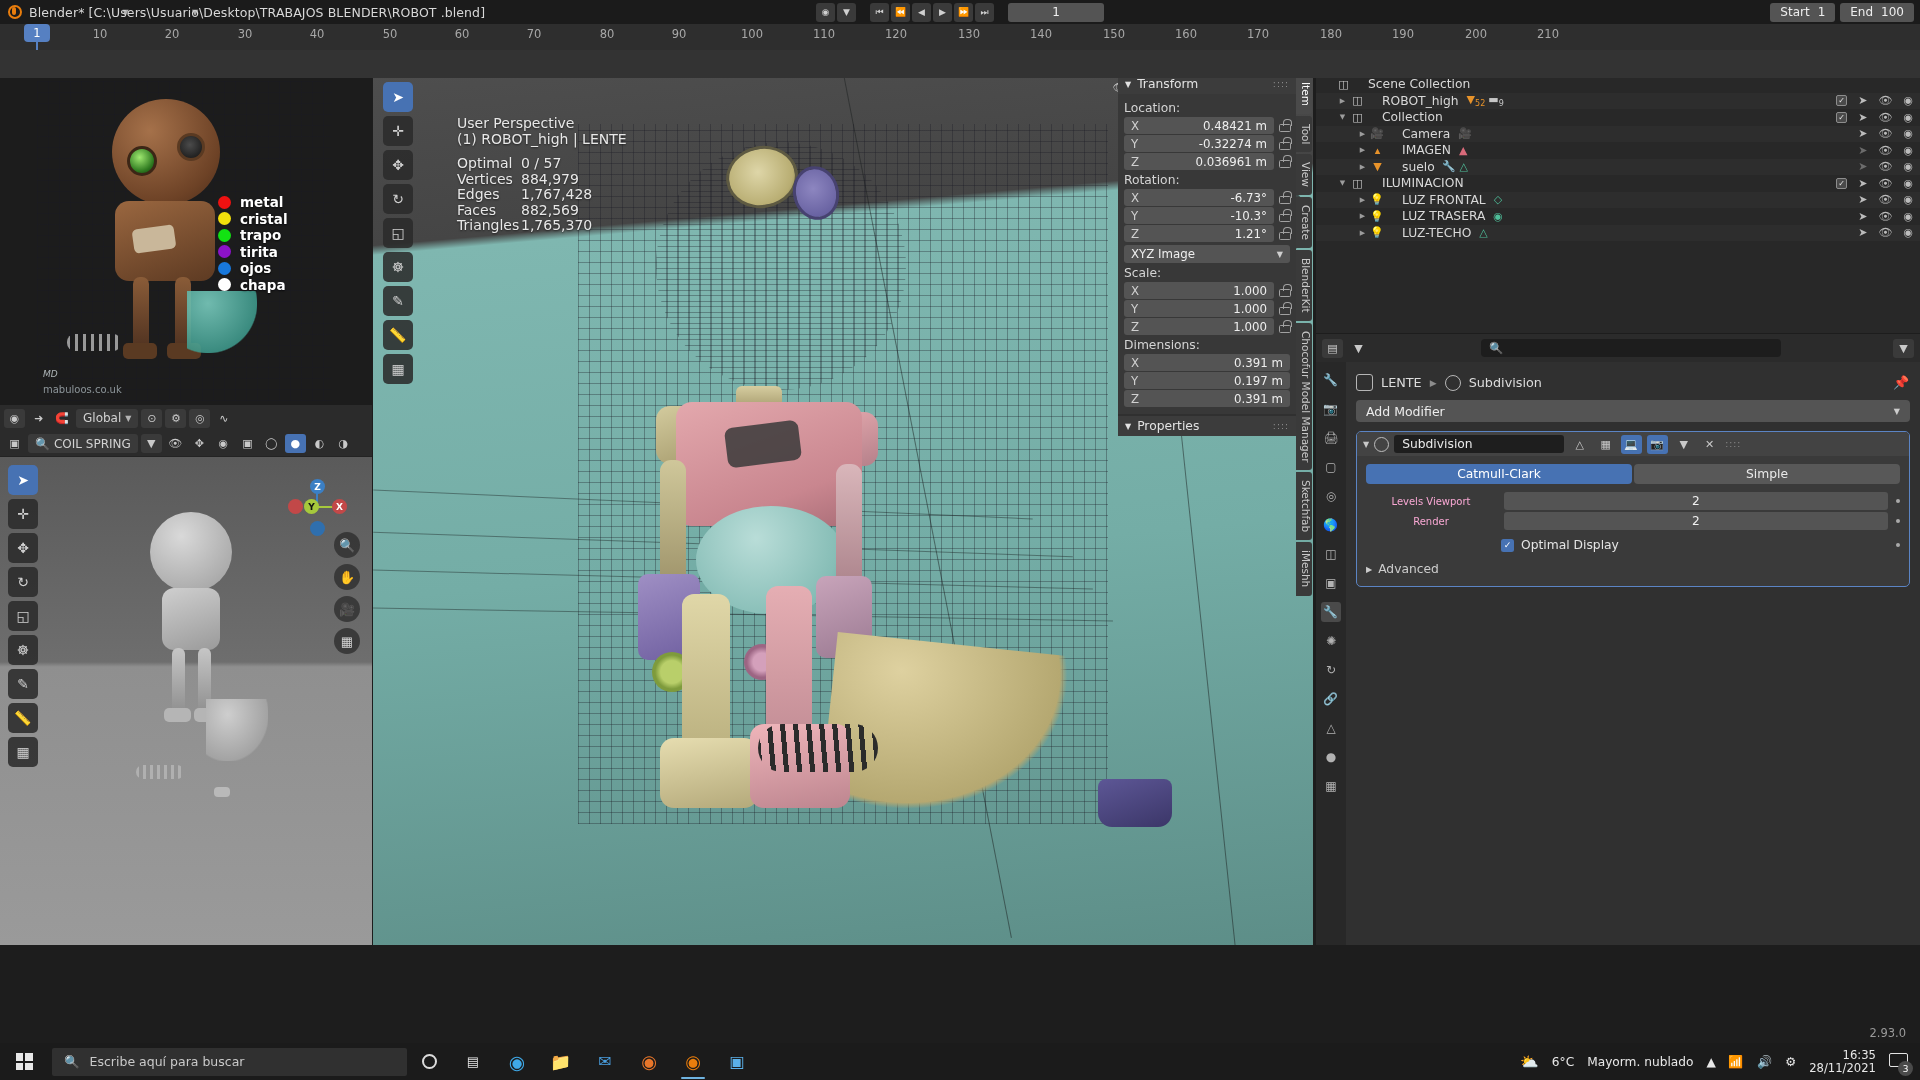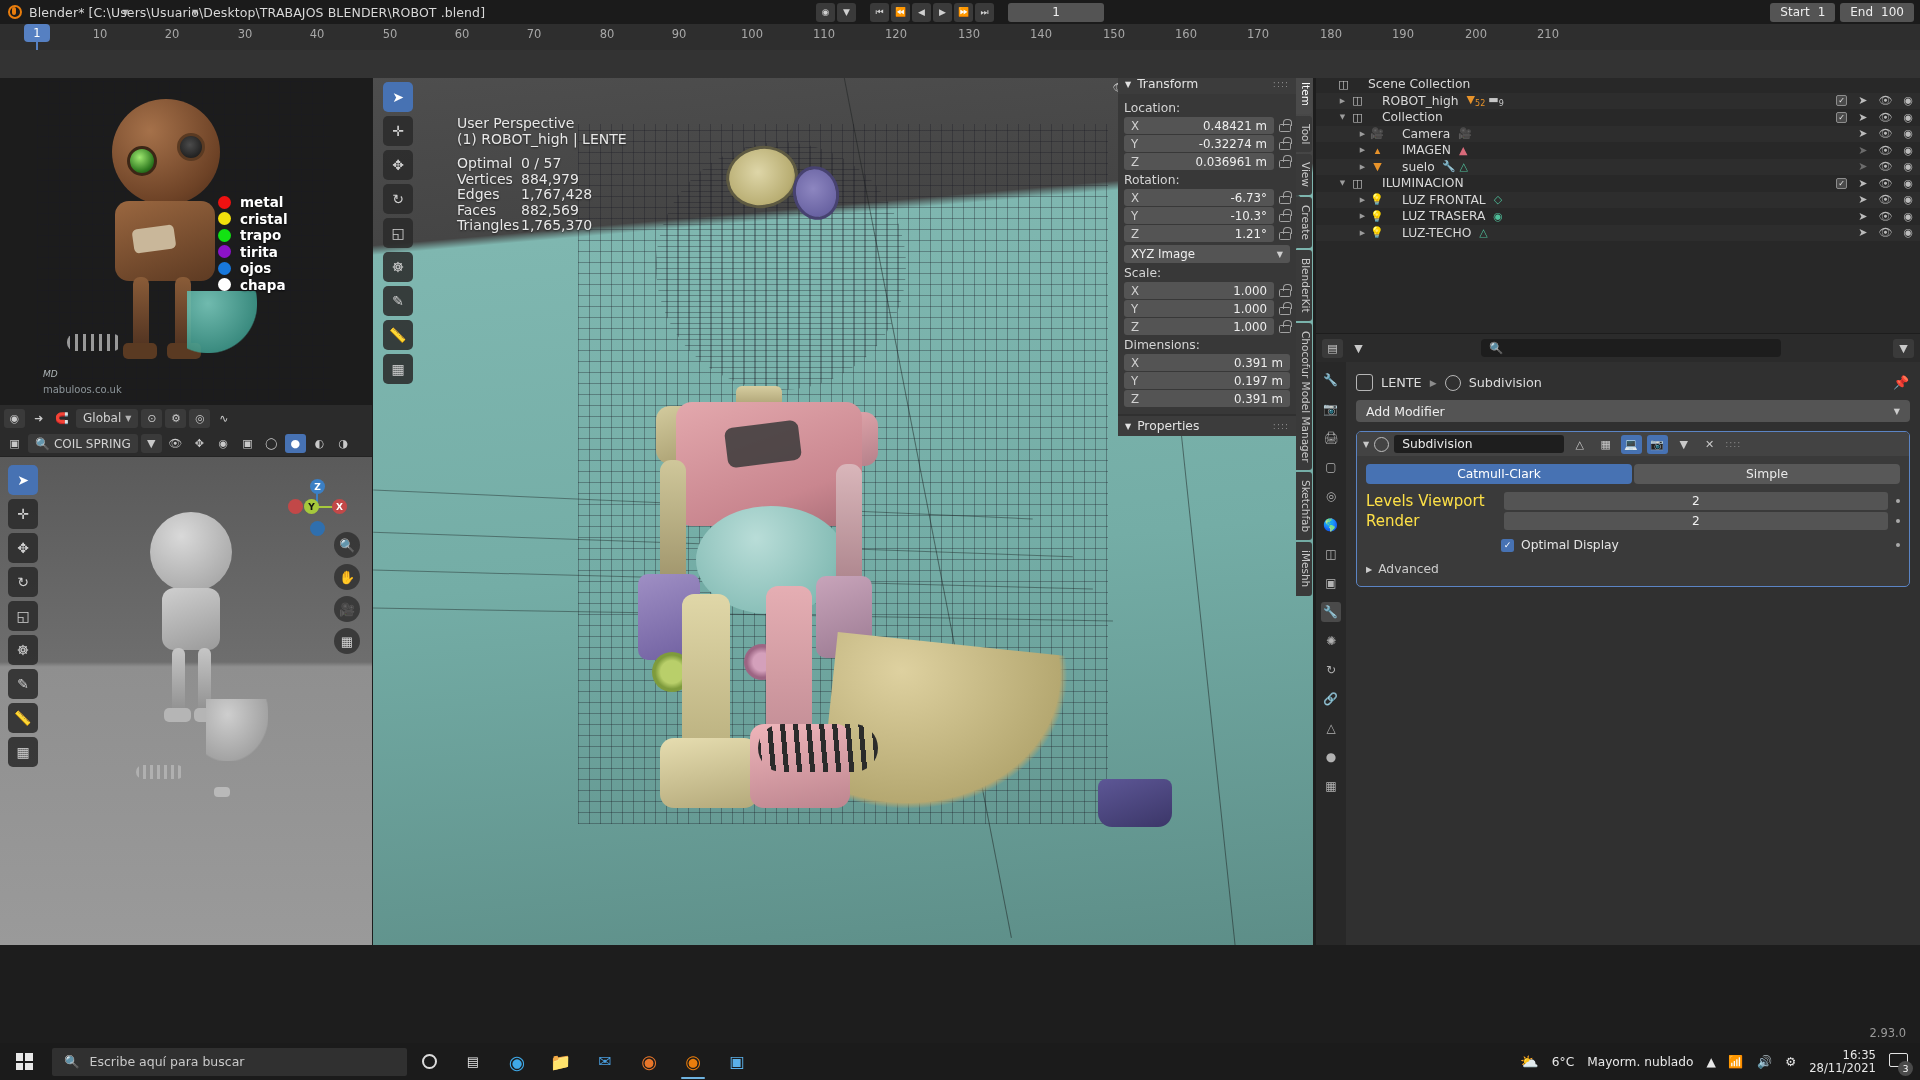--- a/index.html
+++ b/index.html
@@ -256,21 +256,21 @@
   .modhdr{height:24px;display:flex;align-items:center;gap:5px;padding:0 6px;background:#434343;
     border-radius:4px 4px 0 0;}
   .modname{flex:0 0 auto;width:170px;height:18px;background:#1e1e1e;border-radius:3px;
     display:flex;align-items:center;padding:0 8px;font-size:12.3px;color:#e9e9e9;}
   .modbody{padding:8px 9px 10px;}
   .segbtn{display:flex;gap:2px;margin-bottom:8px;}
   .seg{flex:1;height:20px;border-radius:4px;display:flex;align-items:center;justify-content:center;
     font-size:12.3px;color:#e9e9e9;background:#585858;}
   .seg.on{background:#4772b3;color:#fff;}
   .prow{display:flex;align-items:center;gap:8px;margin-bottom:2px;}
-  .plabel{width:130px;text-align:left;font-size:15px;color:#fde047;}
+  .plabel{width:130px;text-align:center;font-size:10px;color:#f9a8d4;}
   .pval{flex:1;height:18px;background:#545454;border-radius:3px;display:flex;align-items:center;
     justify-content:center;font-size:12.2px;color:#f0f0f0;}
   .dot{width:4px;height:4px;border-radius:50%;background:#a9a9a9;}
   .chkrow{display:flex;align-items:center;gap:7px;margin:8px 0 0 135px;font-size:12.3px;color:#e4e4e4;}
   .chkb{width:13px;height:13px;background:#4772b3;border-radius:2.5px;display:flex;
     align-items:center;justify-content:center;font-size:9px;color:#fff;}
   .advrow{display:flex;align-items:center;gap:6px;margin-top:10px;font-size:12.3px;color:#cdcdcd;}
 
   
   #timeline{ left:0; top:945px; width:1920px; height:78px; background:#282828;}

